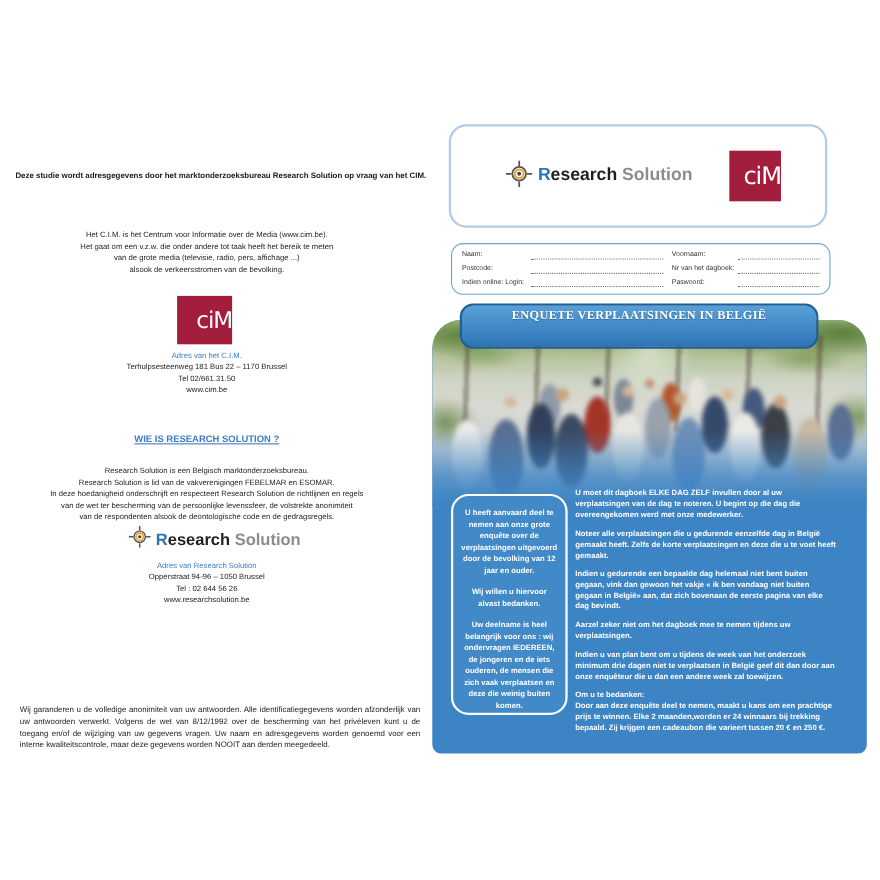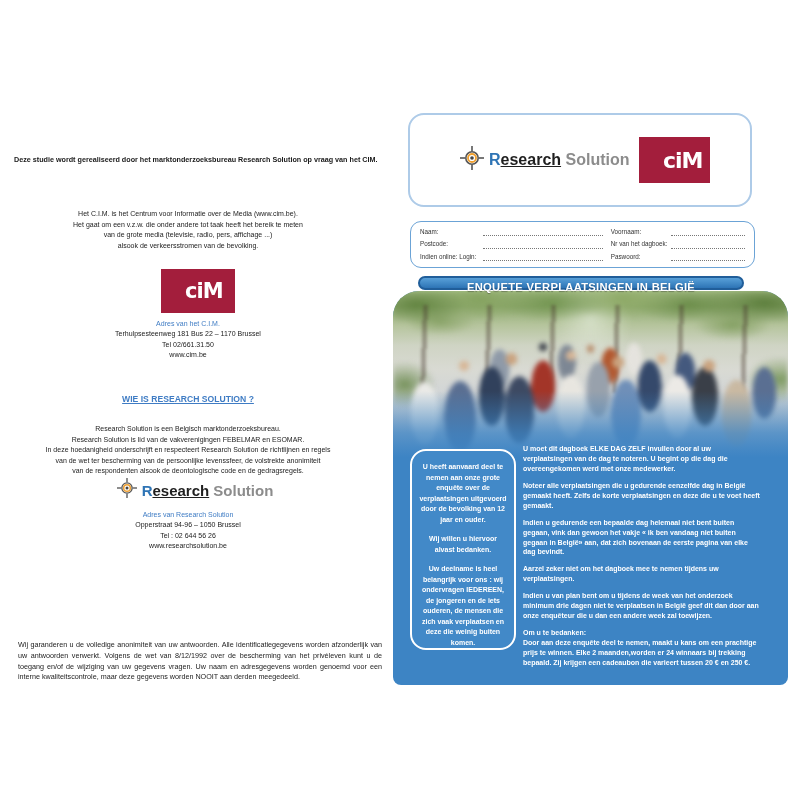--- a/index.html
+++ b/index.html
@@ -14,27 +14,27 @@
   html,body{margin:0;padding:0;background:#fff;}
   .page{position:relative;width:800px;height:800px;background:#fff;overflow:hidden;
         font-family:"Liberation Sans",sans-serif;color:#1a1a1a;}
 
   
   .intro{position:absolute;left:14px;top:155px;width:376px;font-size:7.2px;font-weight:bold;line-height:1.3;}
   .sec-heading{position:absolute;left:8px;width:360px;text-align:center;color:var(--heading-blue);
                font-weight:bold;font-size:8.6px;text-decoration:underline;}
   .body-lines{position:absolute;left:8px;width:360px;text-align:center;font-size:7px;line-height:1.5;color:#222;}
   .addr-label{position:absolute;left:8px;width:360px;text-align:center;color:var(--heading-blue);font-size:7px;}
-  .cim-logo{background:var(--cim-red);color:#fff;display:flex;align-items:center;justify-content:flex-start;
-            font-weight:bold;letter-spacing:-1px;font-family:"DejaVu Sans",sans-serif;padding-left:24px;}
+  .cim-logo{background:var(--cim-red);color:#fff;display:flex;align-items:center;justify-content:flex-end;
+            font-weight:normal;letter-spacing:-1px;font-family:"DejaVu Sans",sans-serif;}
   .cim-logo-sm{position:absolute;left:161px;top:269px;width:50px;height:44px;font-size:21px;}
   .rs-logo-row{position:absolute;left:8px;top:478px;width:374px;display:flex;justify-content:center;align-items:center;gap:5px;}
   .rs-text{font-size:15px;white-space:nowrap;}
   .rs-r{color:var(--r-blue);font-weight:bold;}
-  .rs-esearch{color:#1f1f1f;font-weight:bold;text-decoration:underline;}
+  .rs-esearch{color:#1f1f1f;font-weight:bold;}
   .rs-sol{color:var(--sol-gray);font-weight:bold;}
   .privacy{position:absolute;left:18px;top:640px;width:364px;font-size:7.2px;line-height:1.5;text-align:justify;color:#222;}
 
   
   .logo-card{position:absolute;left:408px;top:113px;width:344px;height:94px;border:2px solid #aecbe8;
              border-radius:16px;box-sizing:border-box;display:flex;align-items:center;
              justify-content:space-between;padding:0 40px 0 50px;background:#fff;}
   .logo-card .rs-text{font-size:16px;}
   .cim-logo-lg{width:47px;height:46px;font-size:22px;}
   .rs-logo{display:flex;align-items:center;gap:5px;}
@@ -42,24 +42,24 @@
   .form-card{position:absolute;left:410px;top:221px;width:345px;height:47px;border:1.5px solid #6ba3d6;
              border-radius:11px;box-sizing:border-box;padding:6px 9px 6px 9px;display:flex;
              flex-direction:column;justify-content:space-between;background:#fff;}
   .form-row{display:flex;align-items:flex-end;font-size:6.3px;color:#333;line-height:1;}
   .f-label-l{width:63px;flex:none;padding-bottom:1px;}
   .f-label-r{width:60px;flex:none;margin-left:8px;padding-bottom:1px;}
   .f-dots{flex:1;border-bottom:1.5px dotted #777;height:7px;}
   .f-dots-r{flex:0.62;}
 
   
-  .banner{position:absolute;left:418px;top:276px;width:326px;height:14px;border-radius:12px;
+  .banner{position:absolute;left:418px;top:276px;width:326px;height:41px;border-radius:12px;
           background:linear-gradient(180deg,#58a0d8,#2d74b5);border:2px solid var(--banner-border);
           box-sizing:border-box;color:#fff;font-weight:bold;font-size:11.2px;text-align:center;
-          line-height:18px;letter-spacing:.3px;z-index:5;text-shadow:0 1px 1px rgba(0,0,0,.3);}
+          line-height:18px;letter-spacing:.3px;z-index:5;text-shadow:0 1px 1px rgba(0,0,0,.3);font-family:Liberation Serif, serif;}
 
   
   .flyer{position:absolute;left:393px;top:291px;width:395px;height:394px;
          border-radius:26px 26px 8px 8px;background:var(--panel-blue);overflow:hidden;z-index:1;}
   .photo{position:absolute;left:0;top:0;width:100%;height:170px;}
   .ph-base{position:absolute;inset:0;background:
     linear-gradient(180deg,#a9c08a 0%,#93ad74 9%,#b5c49c 20%,#cfd4c4 32%,#d9dad3 46%,#d3d6d6 58%,#c6cdd3 72%,#b4c3d2 86%,#9db6cf 100%);}
   .ph-foliage{position:absolute;inset:0;filter:blur(2px);background:
     radial-gradient(70px 28px at 6% 8%,rgba(96,130,62,.95),rgba(96,130,62,0) 70%),
     radial-gradient(90px 30px at 22% 5%,rgba(130,160,92,.9),rgba(130,160,92,0) 70%),
@@ -113,21 +113,21 @@
   .instructions{position:absolute;left:130px;top:153px;width:238px;color:#fff;font-size:7px;
                 font-weight:bold;line-height:1.42;z-index:3;text-align:left;}
   .instructions p{margin:0 0 7px;}
   .instructions .no-gap{margin:0;}
 </style>
 </head>
 <body>
 
 <div class="page">
 
-  <div class="intro">Deze studie wordt gerealiseerd door het marktonderzoeksbureau Research Solution op vraag van het CIM.</div>
+  <div class="intro">Deze studie wordt adresgegevens door het marktonderzoeksbureau Research Solution op vraag van het CIM.</div>
 
   <div class="body-lines" style="top:209px;">
       <div>Het C.I.M. is het Centrum voor Informatie over de Media (www.cim.be).</div>
       <div>Het gaat om een v.z.w. die onder andere tot taak heeft het bereik te meten</div>
       <div>van de grote media (televisie, radio, pers, affichage ...)</div>
       <div>alsook de verkeersstromen van de bevolking.</div>
     </div>
 
   <div class="cim-logo cim-logo-sm">
     <span>ciM</span>

